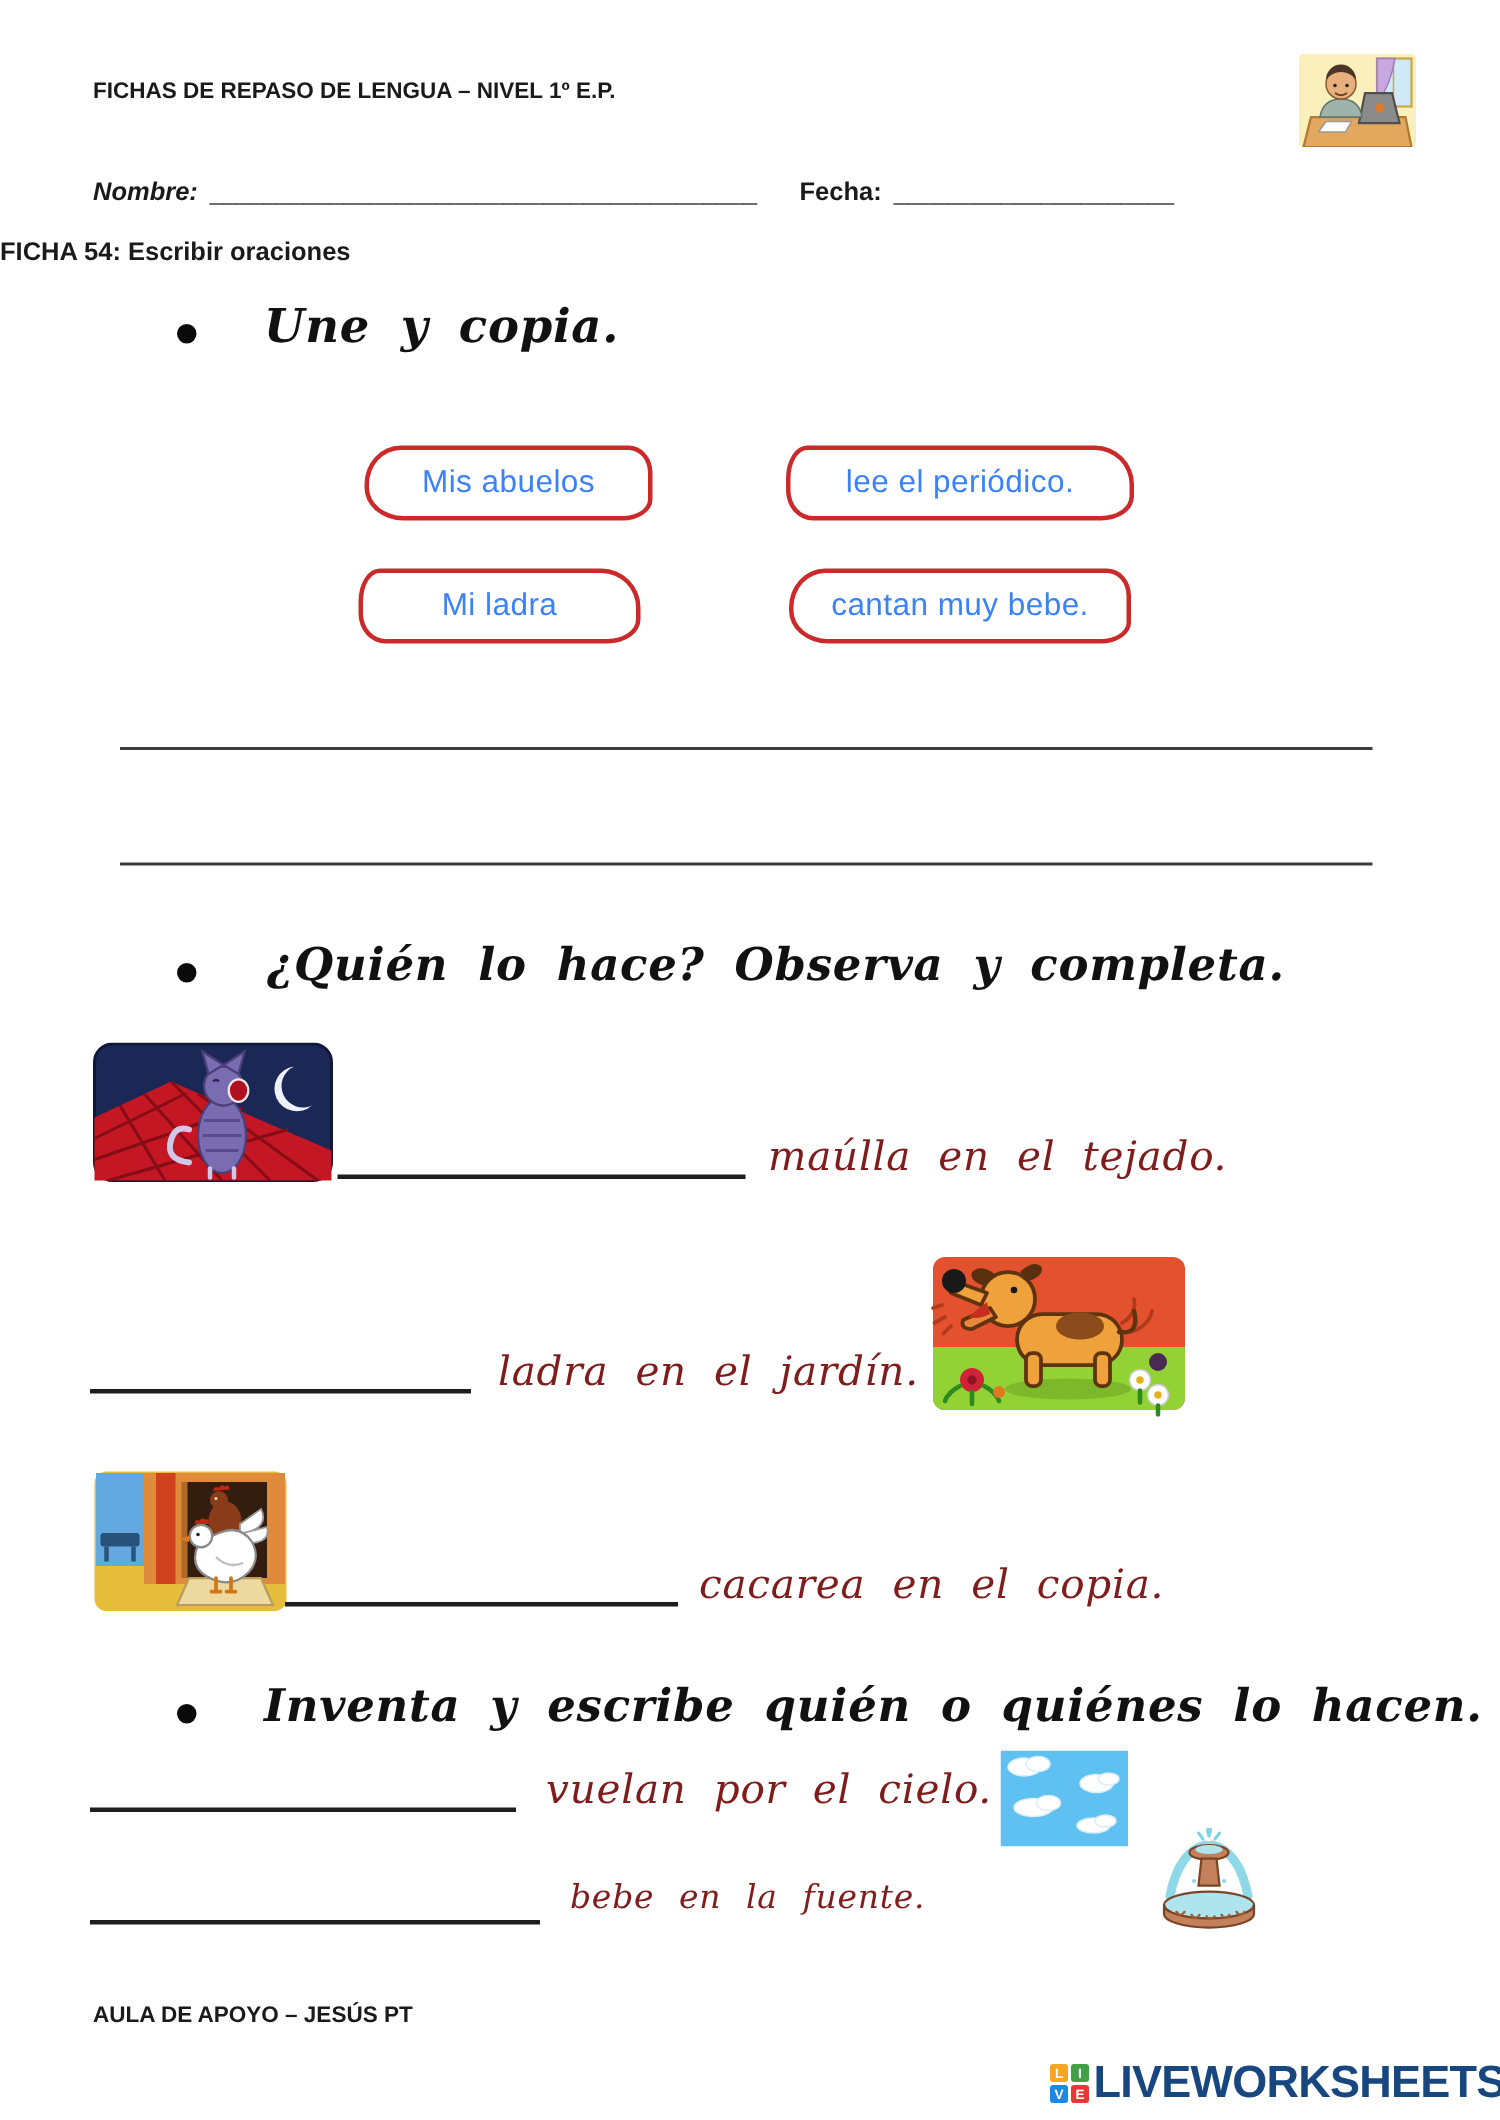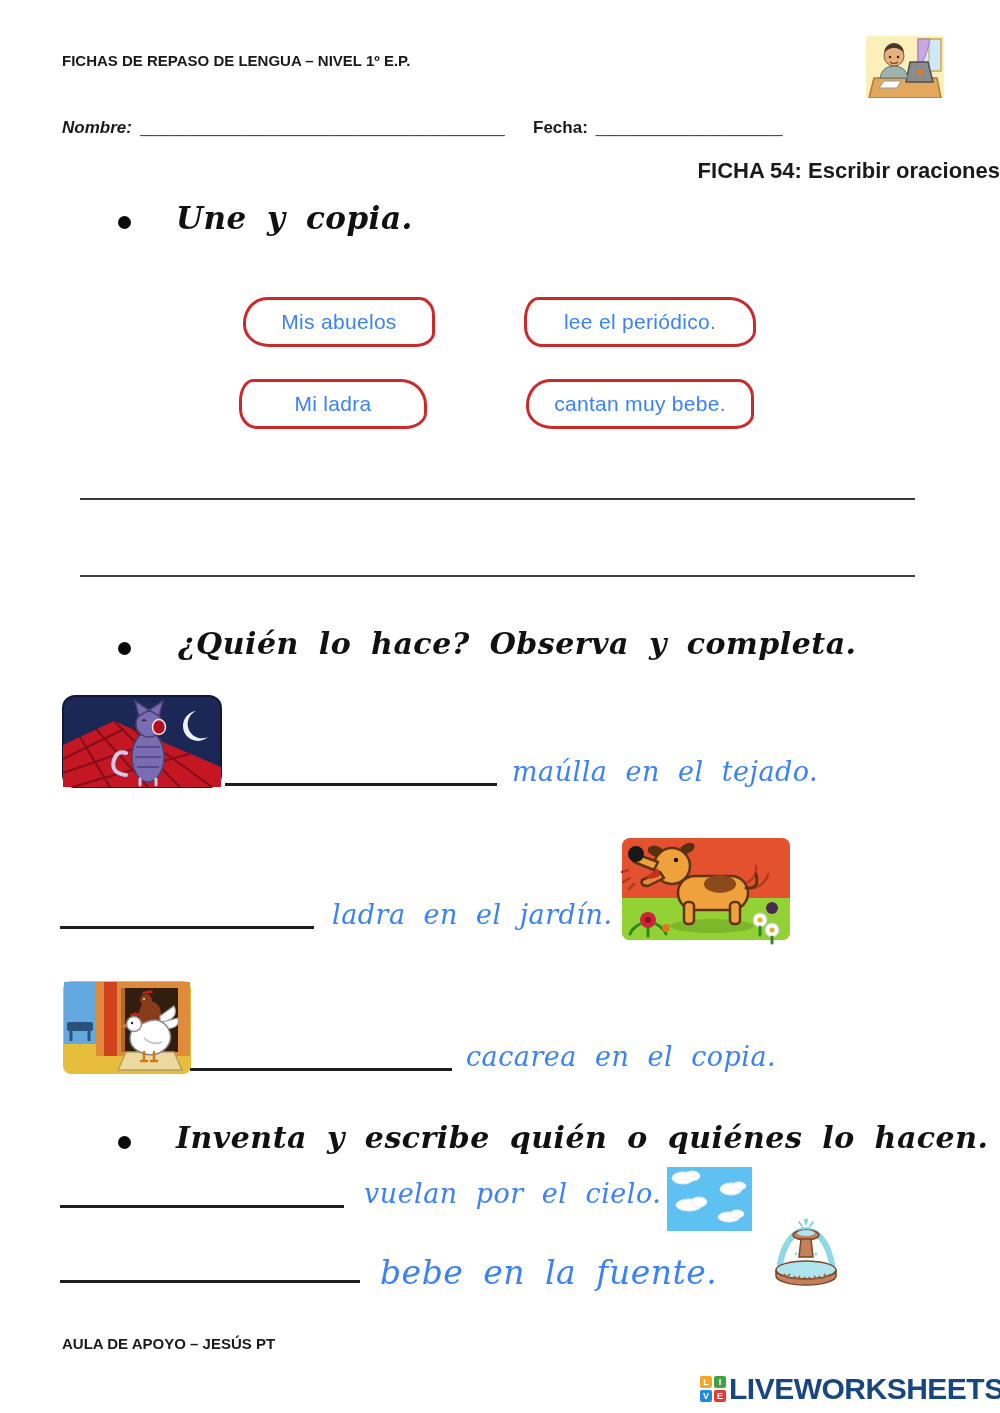--- a/index.html
+++ b/index.html
@@ -13,21 +13,21 @@
     color: #1a1a1a;
     overflow: hidden;
   }
   .abs { position: absolute; }
   .sans-bold { font-family: "Liberation Sans", sans-serif; font-weight: bold; }
   .cursive {
     font-family: "DejaVu Serif", serif;
     font-style: italic;
     word-spacing: 9px;
     letter-spacing: 0.5px;
-    color: #3b82f6;
+    color: #7f1d1d;
     white-space: nowrap;
   }
   .cursive-bold { font-weight: bold; color: #111; }
   .bullet-dot {
     width: 13px; height: 13px; border-radius: 50%;
     background: #0a0a0a;
   }
   .match-box {
     border: 3px solid #cc2a2a;
     display: flex; align-items: center; justify-content: center;
@@ -90,21 +90,21 @@
 
   <div class="abs label-row" style="left:62px; top:118px;">
     <span class="sans-bold" style="font-size:17px;font-style:italic;">Nombre:</span>
     <span class="uline">_________________________________________</span>
   </div>
   <div class="abs label-row" style="left:533px; top:118px;">
     <span class="sans-bold" style="font-size:17px;">Fecha:</span>
     <span class="uline">_____________________</span>
   </div>
 
-  <div class="abs sans-bold" style="left:0; right:0; top:158px; text-align:right; font-size:22px;">FICHA 54: Escribir oraciones</div>
+  <div class="abs sans-bold" style="left:0; right:0; top:158px; text-align:left; font-size:17px;">FICHA 54: Escribir oraciones</div>
 
   <div class="abs bullet-dot" style="left:118px; top:216px;"></div>
   <div class="abs cursive cursive-bold" style="left:176px; top:200px; font-size:31px;">Une y copia.</div>
 
   <div class="abs match-box rad-a" style="left:243px; top:297px; width:192px; height:50px;">Mis abuelos</div>
   <div class="abs match-box rad-b" style="left:524px; top:297px; width:232px; height:50px;">lee el periódico.</div>
   <div class="abs match-box rad-b" style="left:239px; top:379px; width:188px; height:50px;">Mi ladra</div>
   <div class="abs match-box rad-a" style="left:526px; top:379px; width:228px; height:50px;">cantan muy bebe.</div>
 
   <div class="abs blank-line" style="left:80px; top:498px; width:835px;"></div>
@@ -224,21 +224,21 @@
           <ellipse cx="72" cy="19" rx="7" ry="4"></ellipse>
         <ellipse cx="22" cy="38" rx="13" ry="6"></ellipse>
           <ellipse cx="32" cy="35" rx="8" ry="5"></ellipse>
         <ellipse cx="62" cy="50" rx="11" ry="5"></ellipse>
           <ellipse cx="70" cy="47" rx="7" ry="4"></ellipse>
       </g>
     </svg>
   </div>
 
   <div class="abs blank-line thick" style="left:60px; top:1280px; width:300px;"></div>
-  <div class="abs cursive" style="left:380px; top:1253px; font-size:33px;">bebe en la fuente.</div>
+  <div class="abs cursive" style="left:380px; top:1253px; font-size:22px;">bebe en la fuente.</div>
   <div class="abs" style="left:770px; top:1218px; width:72px; height:68px;">
     <svg width="72" height="68" viewBox="0 0 72 68">
       <path d="M36 6 q-2 -6 0 -4 q2 -2 0 4 M32 8 l-3 -4 M40 8 l3 -4" stroke="#7fd4e4" stroke-width="2" fill="none" stroke-linecap="round"></path>
       <path d="M34 12 q-18 4 -24 34" stroke="#8fd8e8" stroke-width="6" fill="none" stroke-linecap="round"></path>
       <path d="M38 12 q18 4 24 34" stroke="#8fd8e8" stroke-width="6" fill="none" stroke-linecap="round"></path>
       <g fill="#8fd8e8">
         <circle cx="14" cy="28" r="1.6"></circle>
           <circle cx="20" cy="20" r="1.6"></circle>
           <circle cx="10" cy="40" r="1.6"></circle>
         <circle cx="58" cy="28" r="1.6"></circle>

